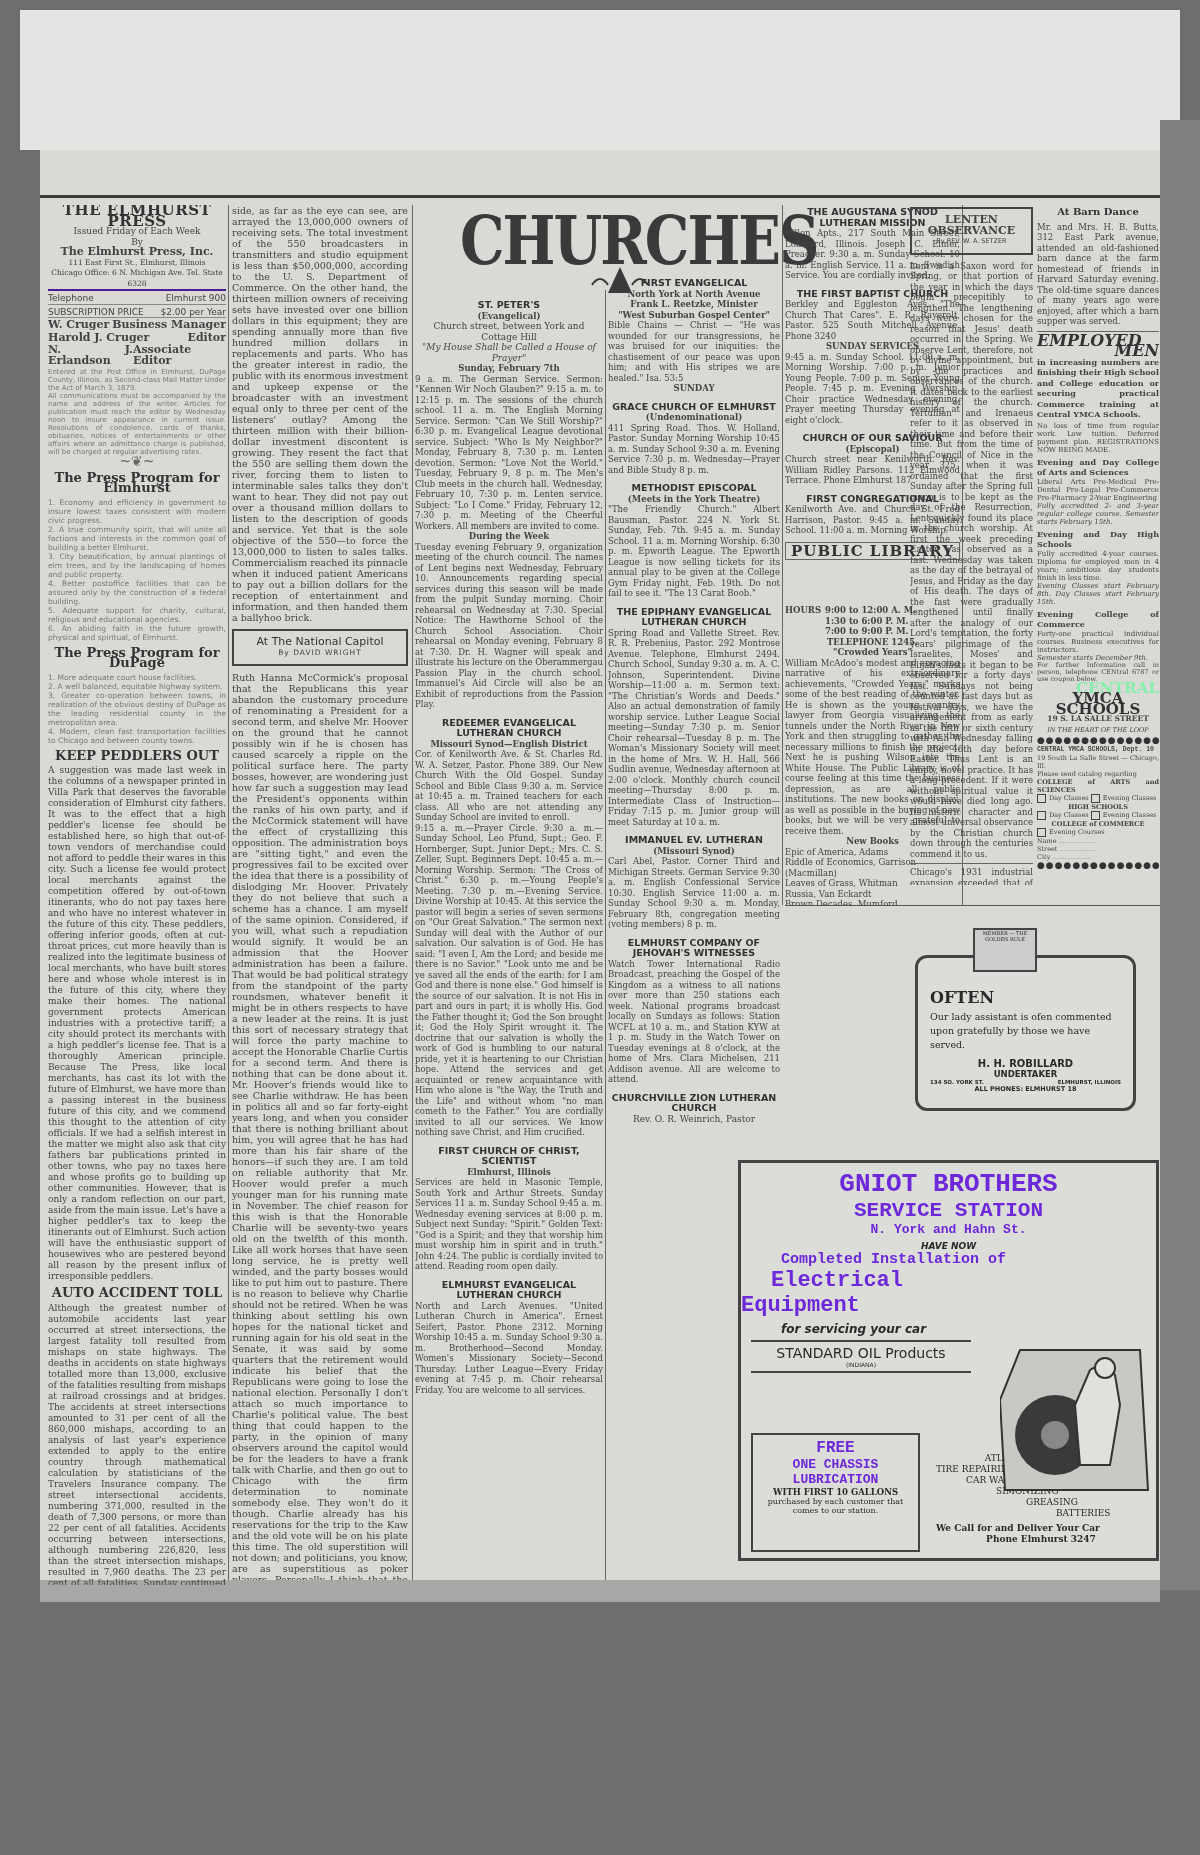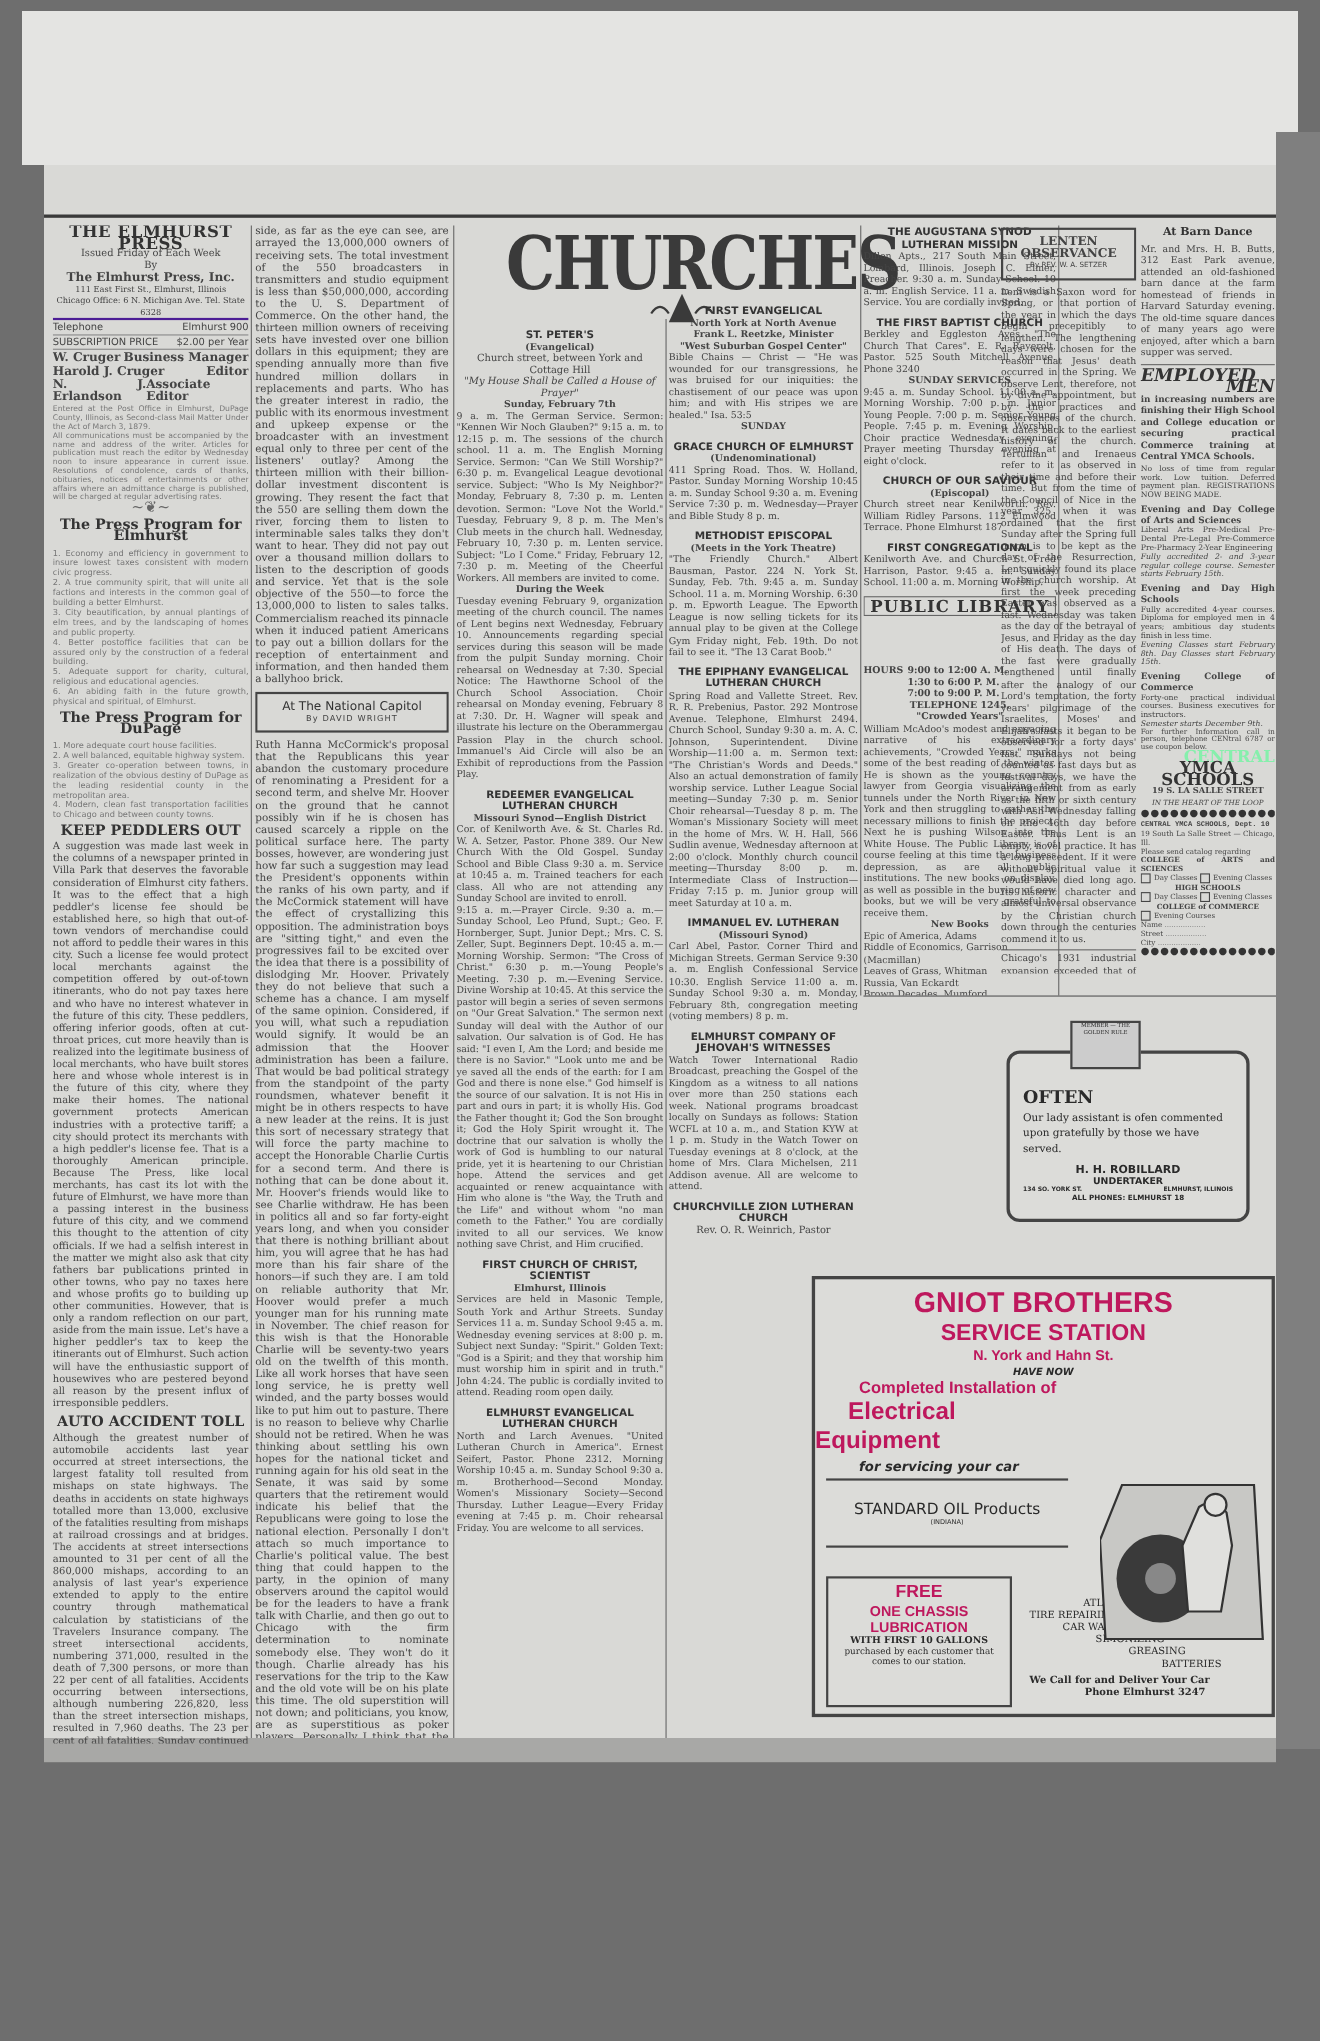--- a/index.html
+++ b/index.html
@@ -35,21 +35,21 @@
   .box { border:2px solid #444; padding:6px; margin:6px 0; }
   .church-name { font-family:"DejaVu Sans",sans-serif; font-weight:bold; text-align:center; font-size:9.5px; margin-top:8px; color:#333; }
   .church-sub { text-align:center; font-weight:bold; font-size:8.5px; }
   .churches-banner {
     position:absolute; left:460px; top:205px; width:320px; height:70px;
     font-family:"DejaVu Serif",serif; font-weight:bold; font-size:56px; color:#3a3a3a;
     text-align:center; letter-spacing:-2px; line-height:70px; transform:scaleY(1.2);
   }
   .ornament { position:absolute; left:590px; top:265px; width:60px; height:30px; }
   .ad-box { position:absolute; border:3px solid #444; background:#dcdcd9; }
-  .gniot-title { font-family:Liberation Sans, sans-serif; font-weight:bold; text-align:center; color:#be185d; }
+  .gniot-title { font-family:Liberation Mono, monospace; font-weight:bold; text-align:center; color:#6d28d9; }
   .dot-row { letter-spacing:1px; font-size:9px; color:#333; overflow:hidden; white-space:nowrap; }
   .check { display:inline-block; width:7px; height:7px; border:1px solid #444; margin-right:3px; vertical-align:middle; }
   .mechanic { position:absolute; left:1000px; top:1340px; width:150px; height:160px; }
 </style>
 </head>
 <body>
 
 <div class="page-top-margin"></div>
 <div class="page"></div>
 <div class="page-edge-right"></div>
@@ -330,21 +330,21 @@
 
 <div class="ad-box" style="left:738px;top:1160px;width:415px;height:395px;">
   <div class="gniot-title" style="font-size:26px;margin-top:6px;">GNIOT BROTHERS</div>
   <div class="gniot-title" style="font-size:21px;">SERVICE STATION</div>
   <div class="gniot-title" style="font-size:13px;">N. York and Hahn St.</div>
   <div class="sans" style="font-style:italic;font-weight:bold;text-align:center;font-size:9px;margin-top:4px;">HAVE NOW</div>
   <div class="gniot-title" style="font-size:15px;text-align:left;padding-left:40px;">Completed Installation of</div>
   <div class="gniot-title" style="font-size:22px;text-align:left;padding-left:30px;">Electrical</div>
   <div class="gniot-title" style="font-size:22px;text-align:left;">Equipment</div>
   <div class="sans" style="font-style:italic;font-weight:bold;font-size:12px;padding-left:40px;margin-top:4px;">for servicing your car</div>
-  <div style="width:220px;margin-left:10px;border-top:2px solid #444;border-bottom:2px solid #444;padding:18px 0;margin-top:4px;">
+  <div style="width:220px;margin-left:10px;border-top:2px solid #444;border-bottom:2px solid #444;padding:3px 0;margin-top:4px;">
     <div class="sans" style="font-size:14px;text-align:center;">STANDARD OIL Products</div>
     <div class="sans" style="font-size:6px;text-align:center;">(INDIANA)</div>
   </div>
   <div style="position:absolute;left:10px;top:270px;width:165px;height:115px;border:2px solid #444;text-align:center;">
     <div class="gniot-title" style="font-size:16px;margin-top:4px;">FREE</div>
     <div class="gniot-title" style="font-size:13px;">ONE CHASSIS</div>
     <div class="gniot-title" style="font-size:13px;">LUBRICATION</div>
     <div style="font-weight:bold;font-size:8.5px;">WITH FIRST 10 GALLONS</div>
     <div style="font-size:8px;padding:0 6px;">purchased by each customer that comes to our station.</div>
   </div>

